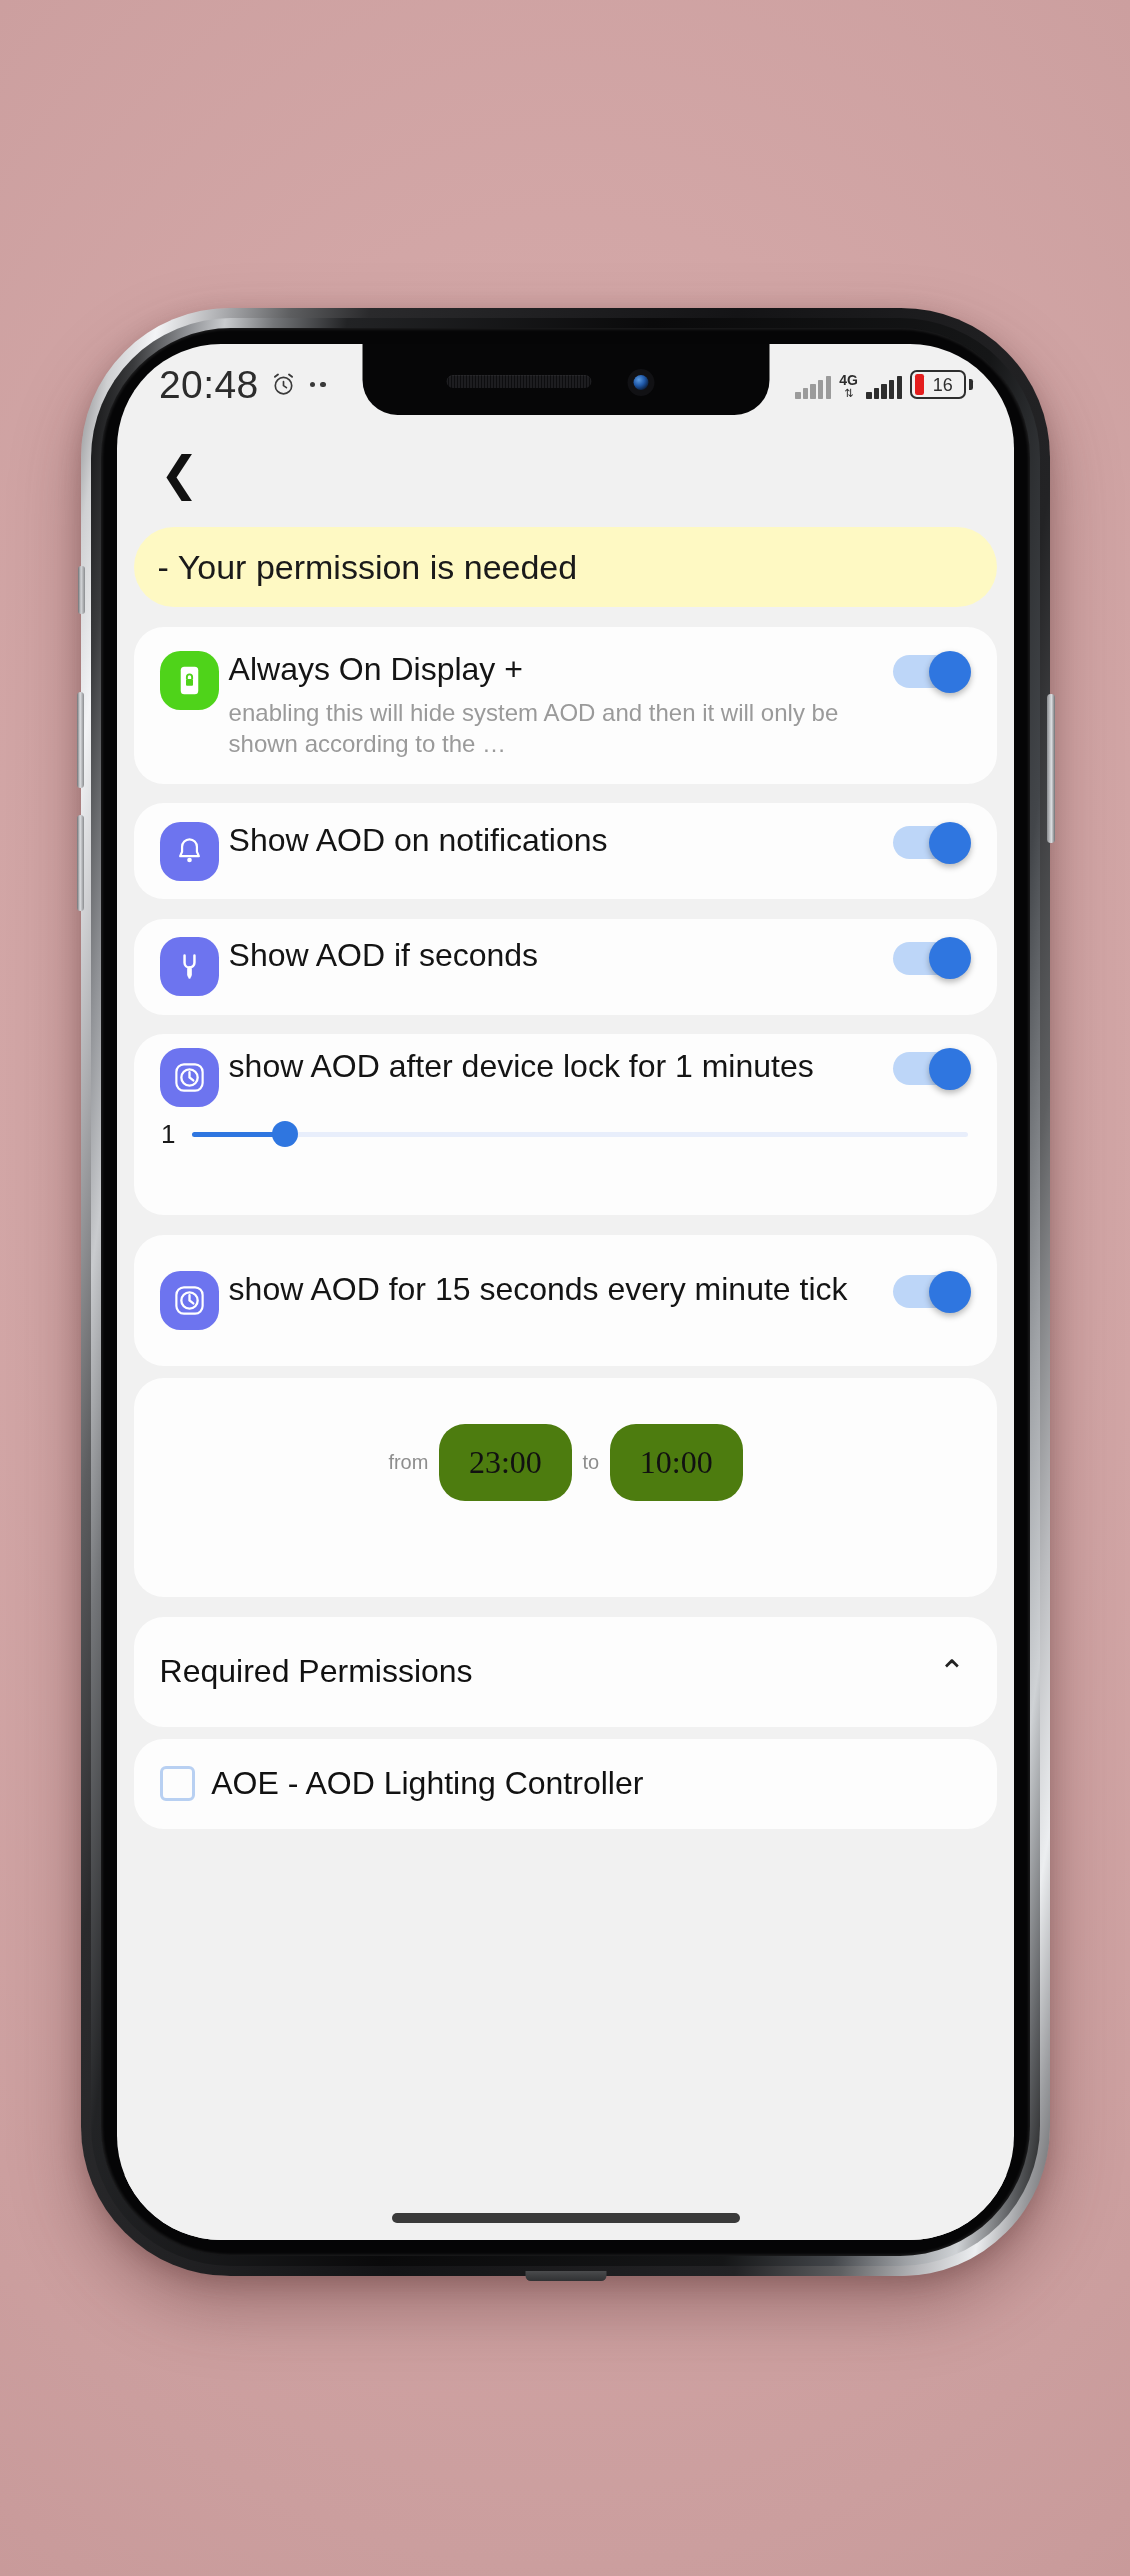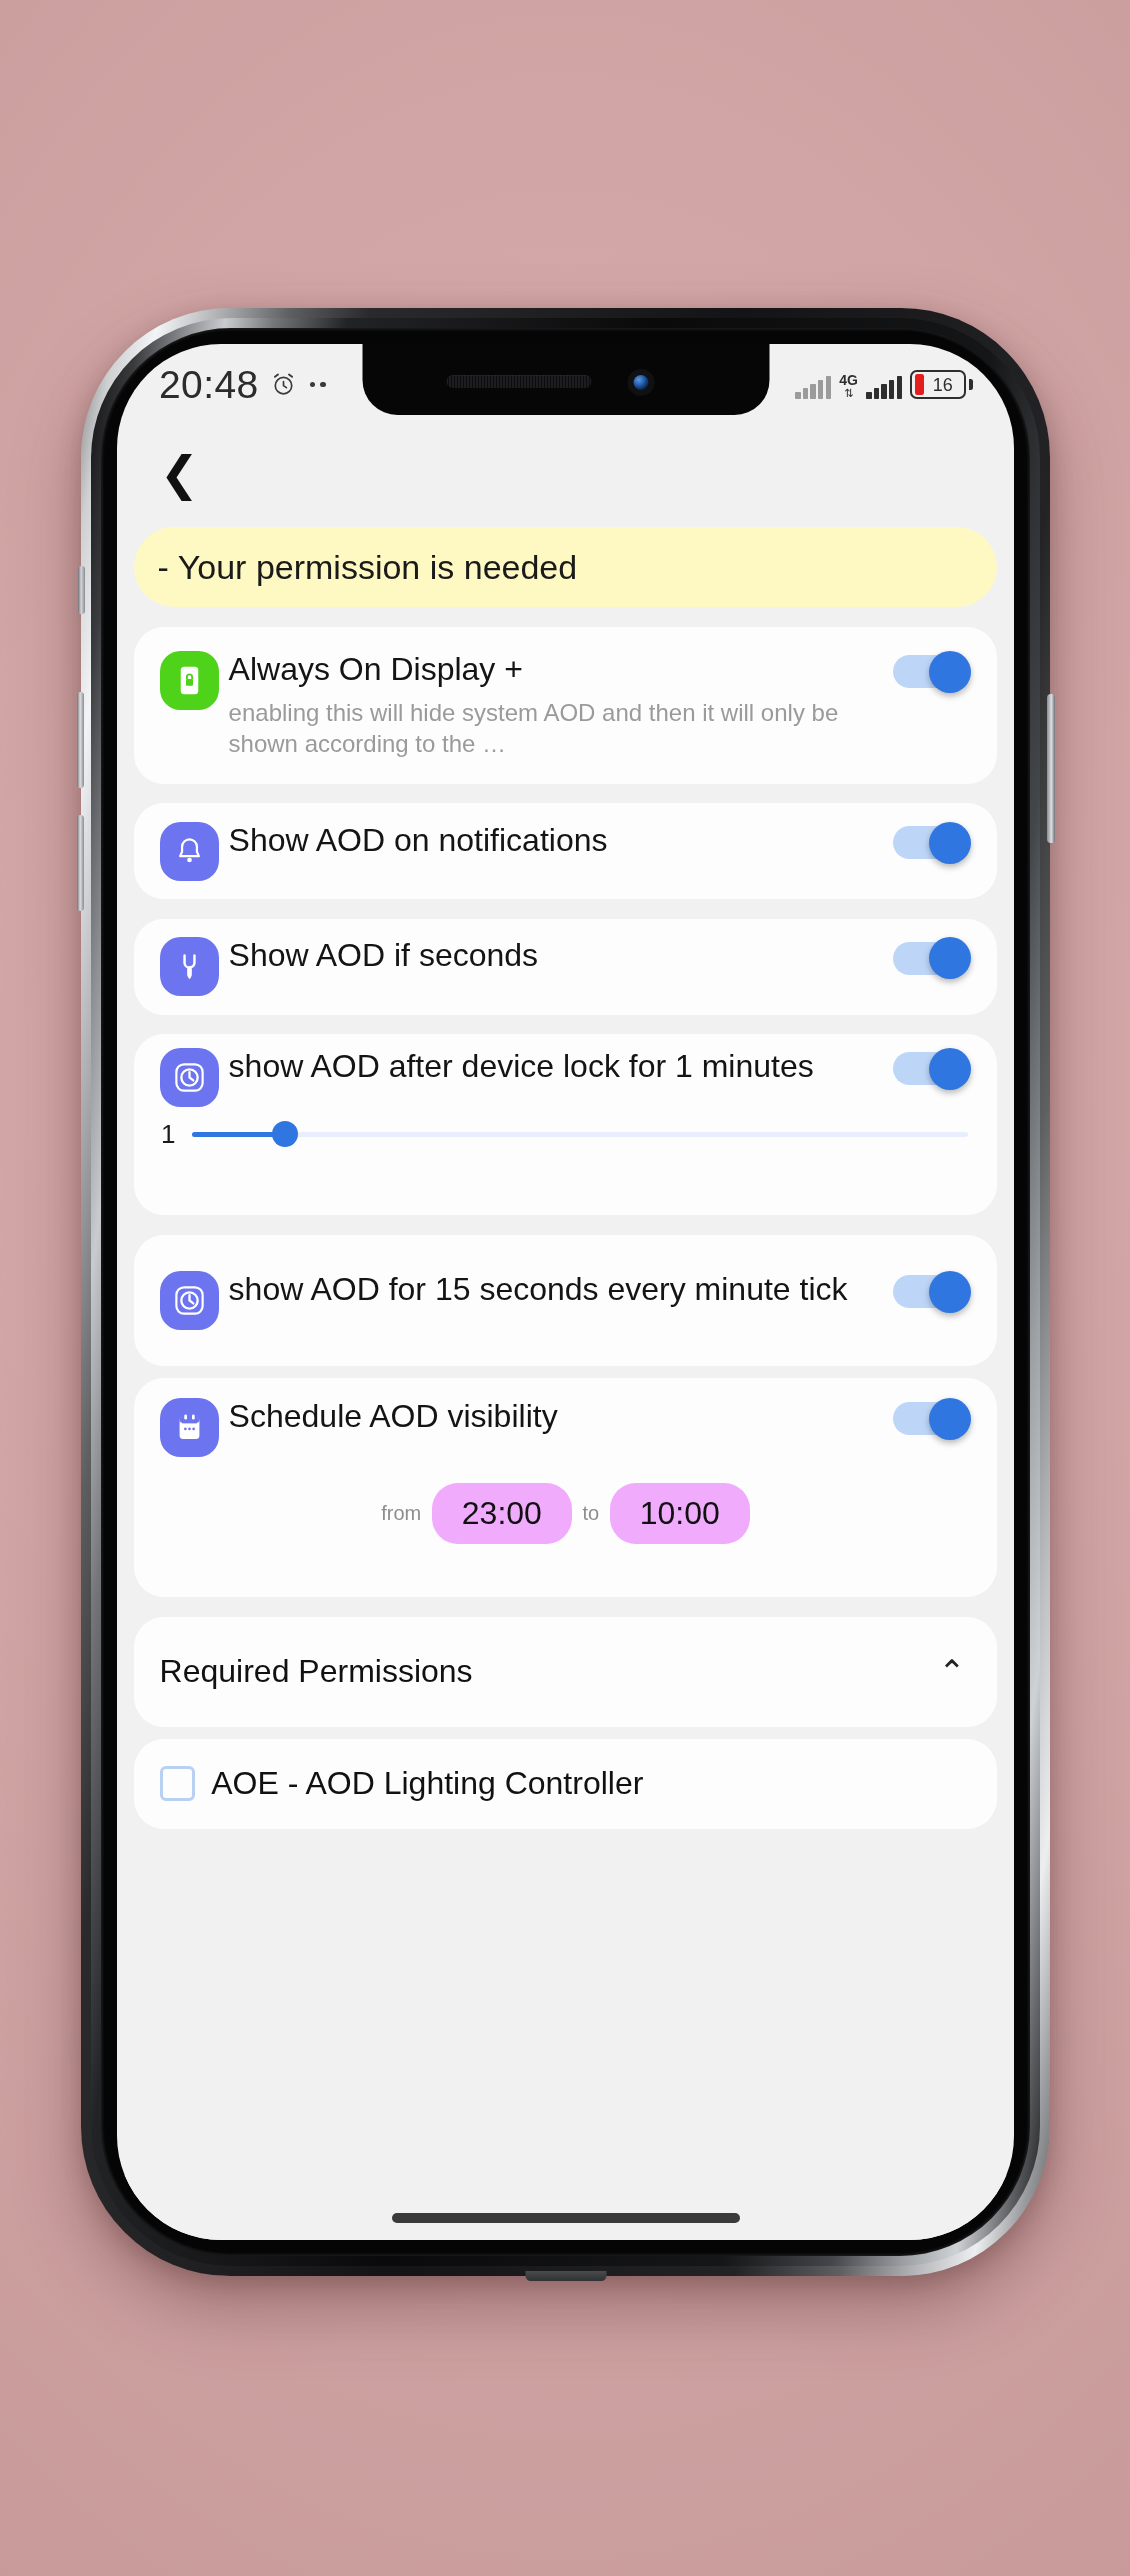--- a/index.html
+++ b/index.html
@@ -281,25 +281,26 @@
     background: #2f76e0;
   }
 
   
   .time-row {
     display: flex; align-items: center; justify-content: center;
     gap: 10.6px; width: 100%;
   }
   .time-lbl { font-size: 20px; color: #8d8d8d; }
   .time-chip {
-    background: #f0abfc;
+    background: #4d7c0f;
     border-radius: 26px;
-    padding: 12px 30px;
+    padding: 20px 30px;
     font-size: 32px;
     color: #111;
+    font-family: Liberation Serif, serif;
   }
 
   
   .perm-head {
     height: 110px;
     display: flex; align-items: center;
     justify-content: space-between;
     width: 100%;
   }
   .perm-head-title { font-size: 32px; color: #111; }
@@ -510,41 +511,20 @@
         <div class="toggle">
           <div class="track"></div>
             <div class="thumb"></div>
         </div>
       </div>
     </div>
 
     <div class="gap-sm"></div>
 
     <div class="card" style="min-height:219px; display:block; padding-top:19.6px; padding-bottom:19.6px">
-      <div class="row">
-        <div class="icon-sq icon-indigo">
-          <svg width="33" height="33" viewBox="0 0 24 24">
-            <rect x="4.8" y="4.4" width="14.4" height="16" rx="2.6" fill="#fff"></rect>
-            <rect x="4.8" y="4.4" width="14.4" height="4.1" rx="2" fill="#6d74ef"></rect>
-            <rect x="6.6" y="6.4" width="10.8" height="2.6" fill="#6d74ef"></rect>
-            <rect x="8.2" y="2.6" width="2" height="3.6" rx="1" fill="#fff"></rect>
-            <rect x="13.8" y="2.6" width="2" height="3.6" rx="1" fill="#fff"></rect>
-            <circle cx="9" cy="13" r=".95" fill="#6d74ef"></circle>
-            <circle cx="12" cy="13" r=".95" fill="#6d74ef"></circle>
-            <circle cx="15" cy="13" r=".95" fill="#6d74ef"></circle>
-          </svg>
-        </div>
-        <div class="row-text">
-          <div class="row-title">Schedule AOD visibility</div>
-        </div>
-        <div class="toggle">
-          <div class="track"></div>
-            <div class="thumb"></div>
-        </div>
-      </div>
       <div class="time-row" style="margin-top:26px">
         <div class="time-lbl">from</div>
         <div class="time-chip">23:00</div>
         <div class="time-lbl">to</div>
         <div class="time-chip">10:00</div>
       </div>
     </div>
 
     <div class="gap"></div>
 

